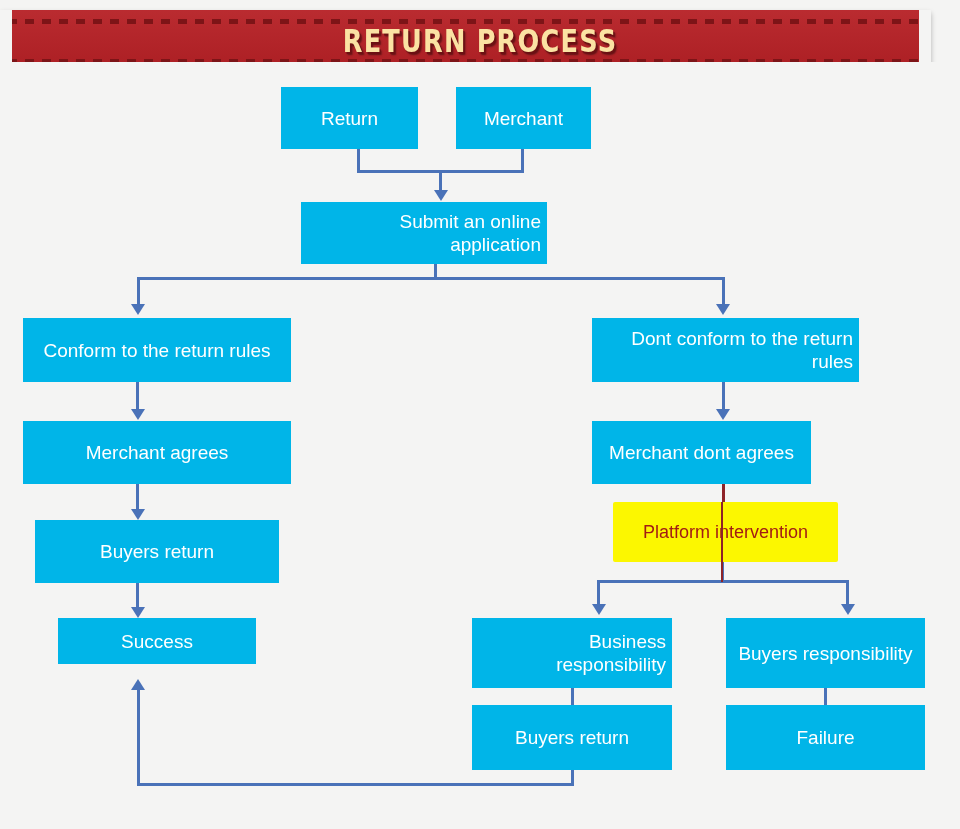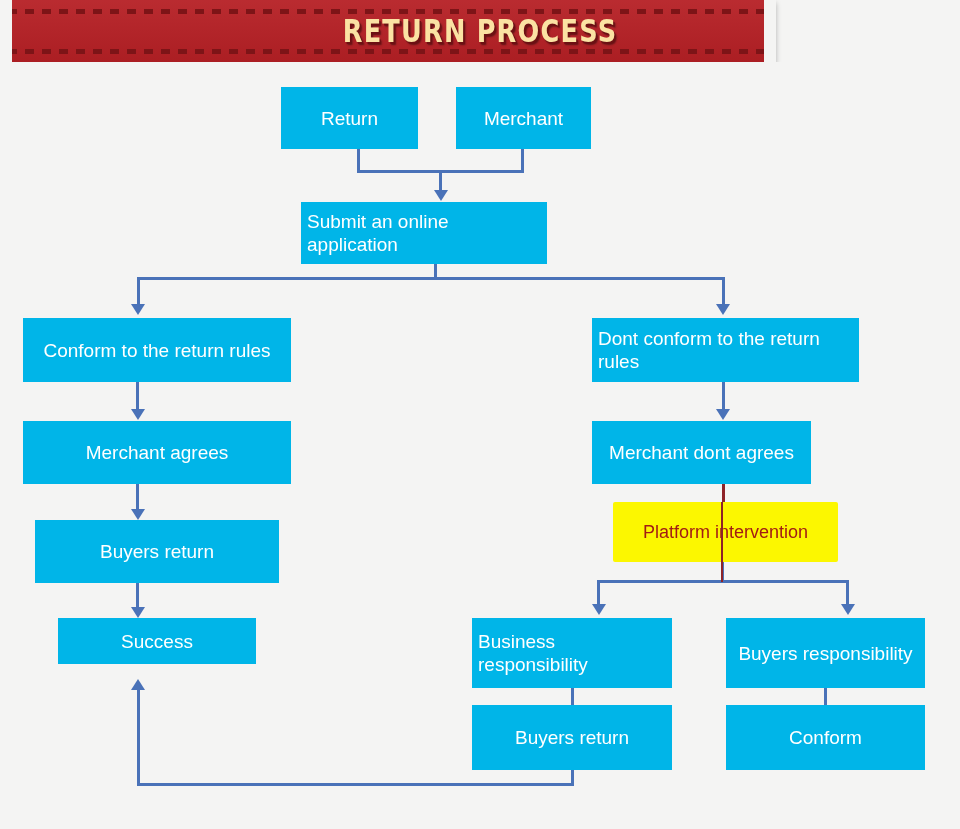--- a/index.html
+++ b/index.html
@@ -15,22 +15,22 @@
     width: 960px;
     height: 829px;
     overflow: hidden;
     background: #f4f4f3;
   }
 
   
   .banner {
     position: absolute;
     left: 0;
-    top: 0;
-    width: 776px;
+    top: 10px;
+    width: 931px;
     height: 62px;
     background: #b62025;
     background-image:
        linear-gradient(180deg, rgba(255,255,255,0.05), rgba(0,0,0,0.06));
     box-shadow: 0 3px 5px rgba(0,0,0,0.28);
     overflow: hidden;
   }
   .banner-shade-l, .banner-shade-r {
     position: absolute;
     top: 0;
@@ -82,21 +82,21 @@
     background: #f4f4f3;
   }
 
   
   .node {
     position: absolute;
     box-sizing: border-box;
     display: flex;
     align-items: center;
     justify-content: center;
-    text-align: left;
+    text-align: right;
     color: #ffffff;
     background: #00b5e8;
     font-size: 19px;
     line-height: 23px;
     padding: 2px 6px;
     z-index: 3;
   }
   .node.yellow {
     background: #fcf700;
     color: #a21c14;
@@ -197,21 +197,21 @@
     <div class="arrow-down" style="left:841px; top:542px;"></div>
 
     <div class="node" style="left:58px; top:556px; width:198px; height:46px;">Success</div>
     <div class="node" style="left:472px; top:556px; width:200px; height:70px;">Business responsibility</div>
     <div class="node" style="left:726px; top:556px; width:199px; height:70px;">Buyers responsibility</div>
 
     <div class="conn v" style="left:571px; top:626px; height:17px;"></div>
     <div class="conn v" style="left:824px; top:626px; height:17px;"></div>
 
     <div class="node" style="left:472px; top:643px; width:200px; height:65px;">Buyers return</div>
-    <div class="node" style="left:726px; top:643px; width:199px; height:65px;">Conform</div>
+    <div class="node" style="left:726px; top:643px; width:199px; height:65px;">Failure</div>
 
     <div class="conn v" style="left:571px; top:708px; height:16px;"></div>
     <div class="conn h" style="left:137px; top:721px; width:437px;"></div>
     <div class="conn v" style="left:137px; top:628px; height:95px;"></div>
     <div class="arrow-up" style="left:131px; top:617px;"></div>
 
   </div>
 </div>
 
 </body></html>

